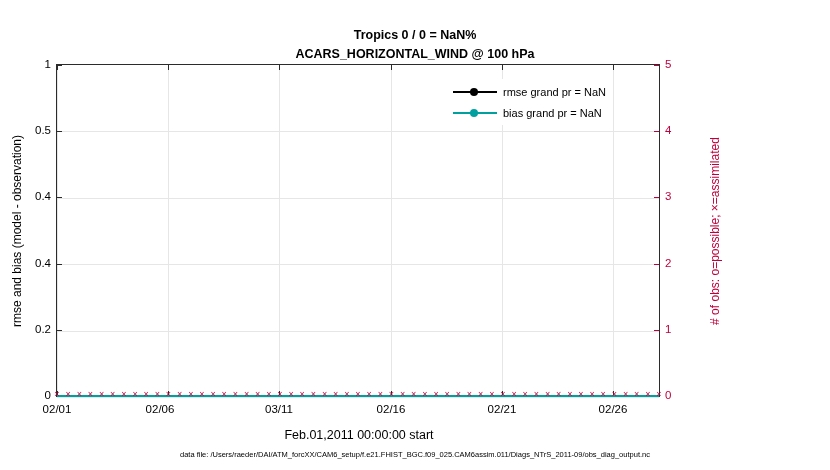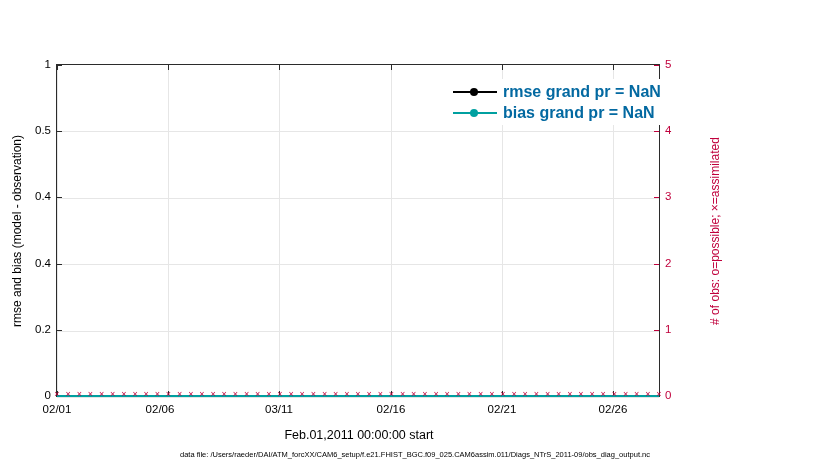--- a/index.html
+++ b/index.html
@@ -178,23 +178,22 @@
   }
   .legend-dot {
     position: absolute;
     left: 17px;
     top: 2px;
     width: 8px;
     height: 8px;
     border-radius: 50%;
   }
   .legend-text {
-    font-size: 16px;
-    color: #0369a1;
-    font-weight: bold;
+    font-size: 11px;
+    color: #000000;
   }
   
   .series-line {
     position: absolute;
     height: 2px;
   }
   #obs-markers {
     position: absolute;
     left: 0;
     right: 0;
@@ -208,20 +207,24 @@
     font-size: 9px;
     line-height: 7px;
     text-align: center;
   }
 </style>
 </head>
 <body>
 
 <div id="stage">
 
+  <div class="title-block">
+    <div>Tropics 0 / 0 = NaN%</div>
+    <div>ACARS_HORIZONTAL_WIND @ 100 hPa</div>
+  </div>
 
   <div id="plot">
 
     <div class="grid-v" style="left:0px"></div>
     <div class="grid-v" style="left:111px"></div>
     <div class="grid-v" style="left:222px"></div>
     <div class="grid-v" style="left:334px"></div>
     <div class="grid-v" style="left:445px"></div>
     <div class="grid-v" style="left:556px"></div>
 

